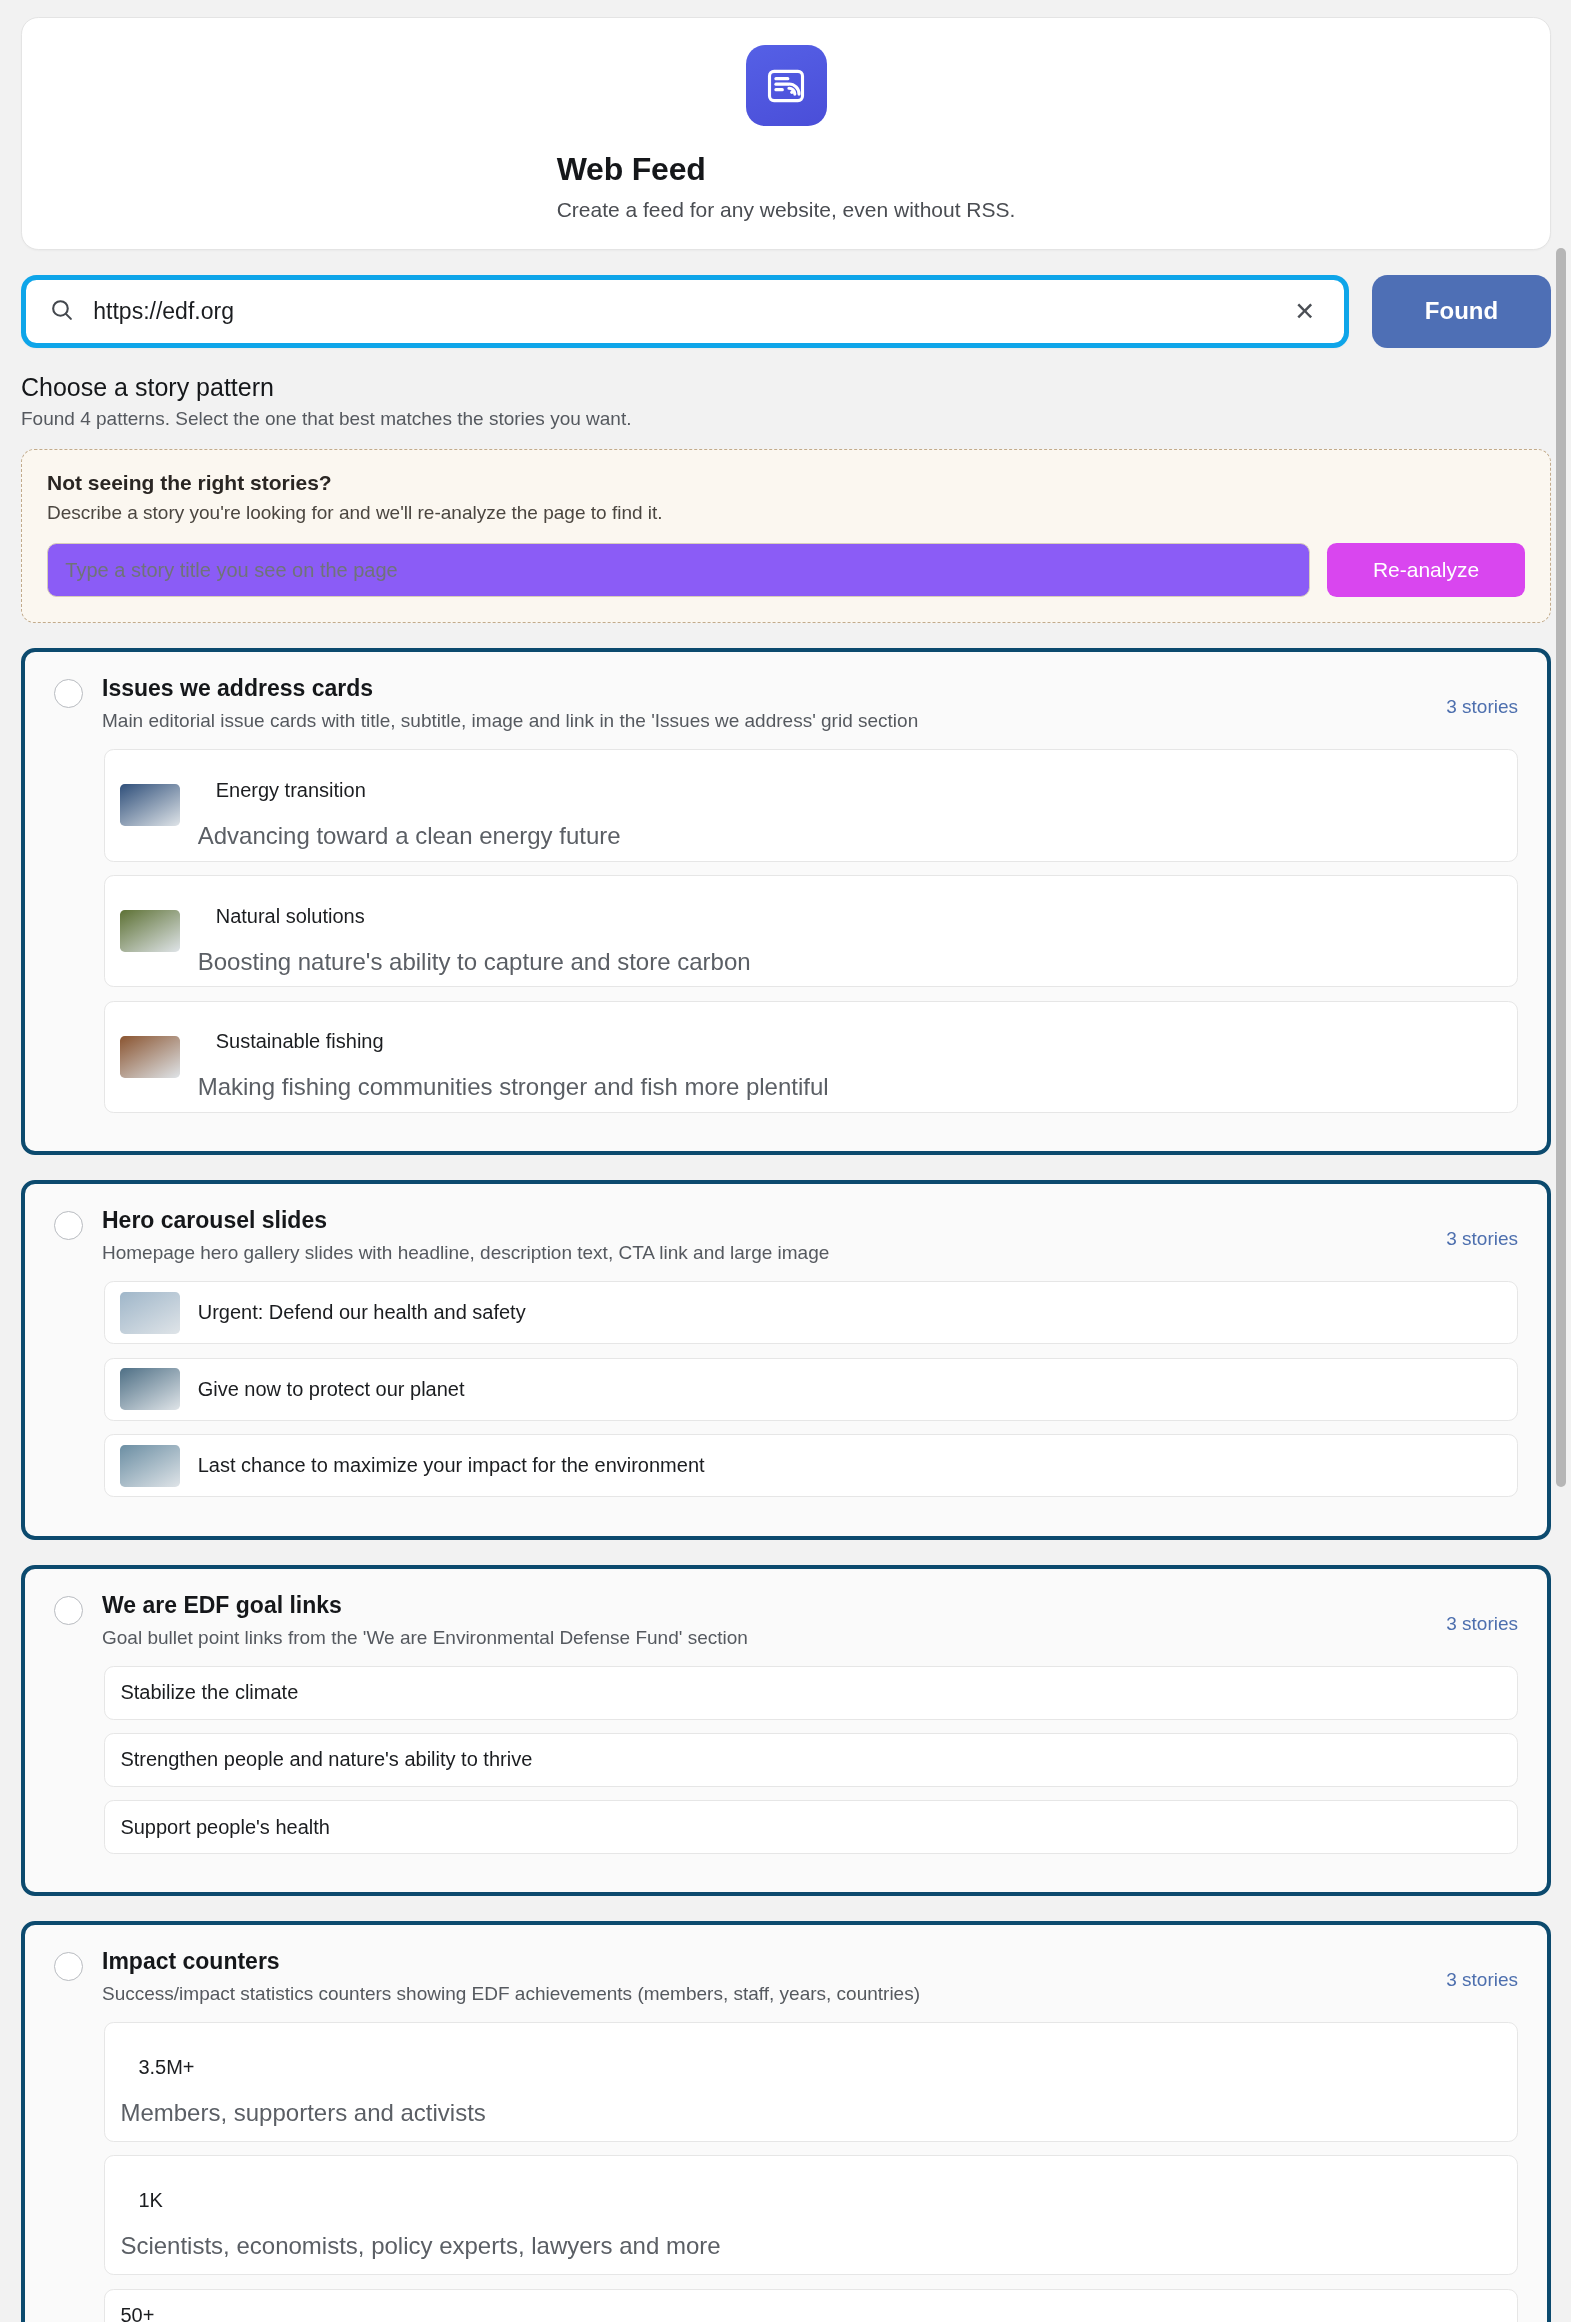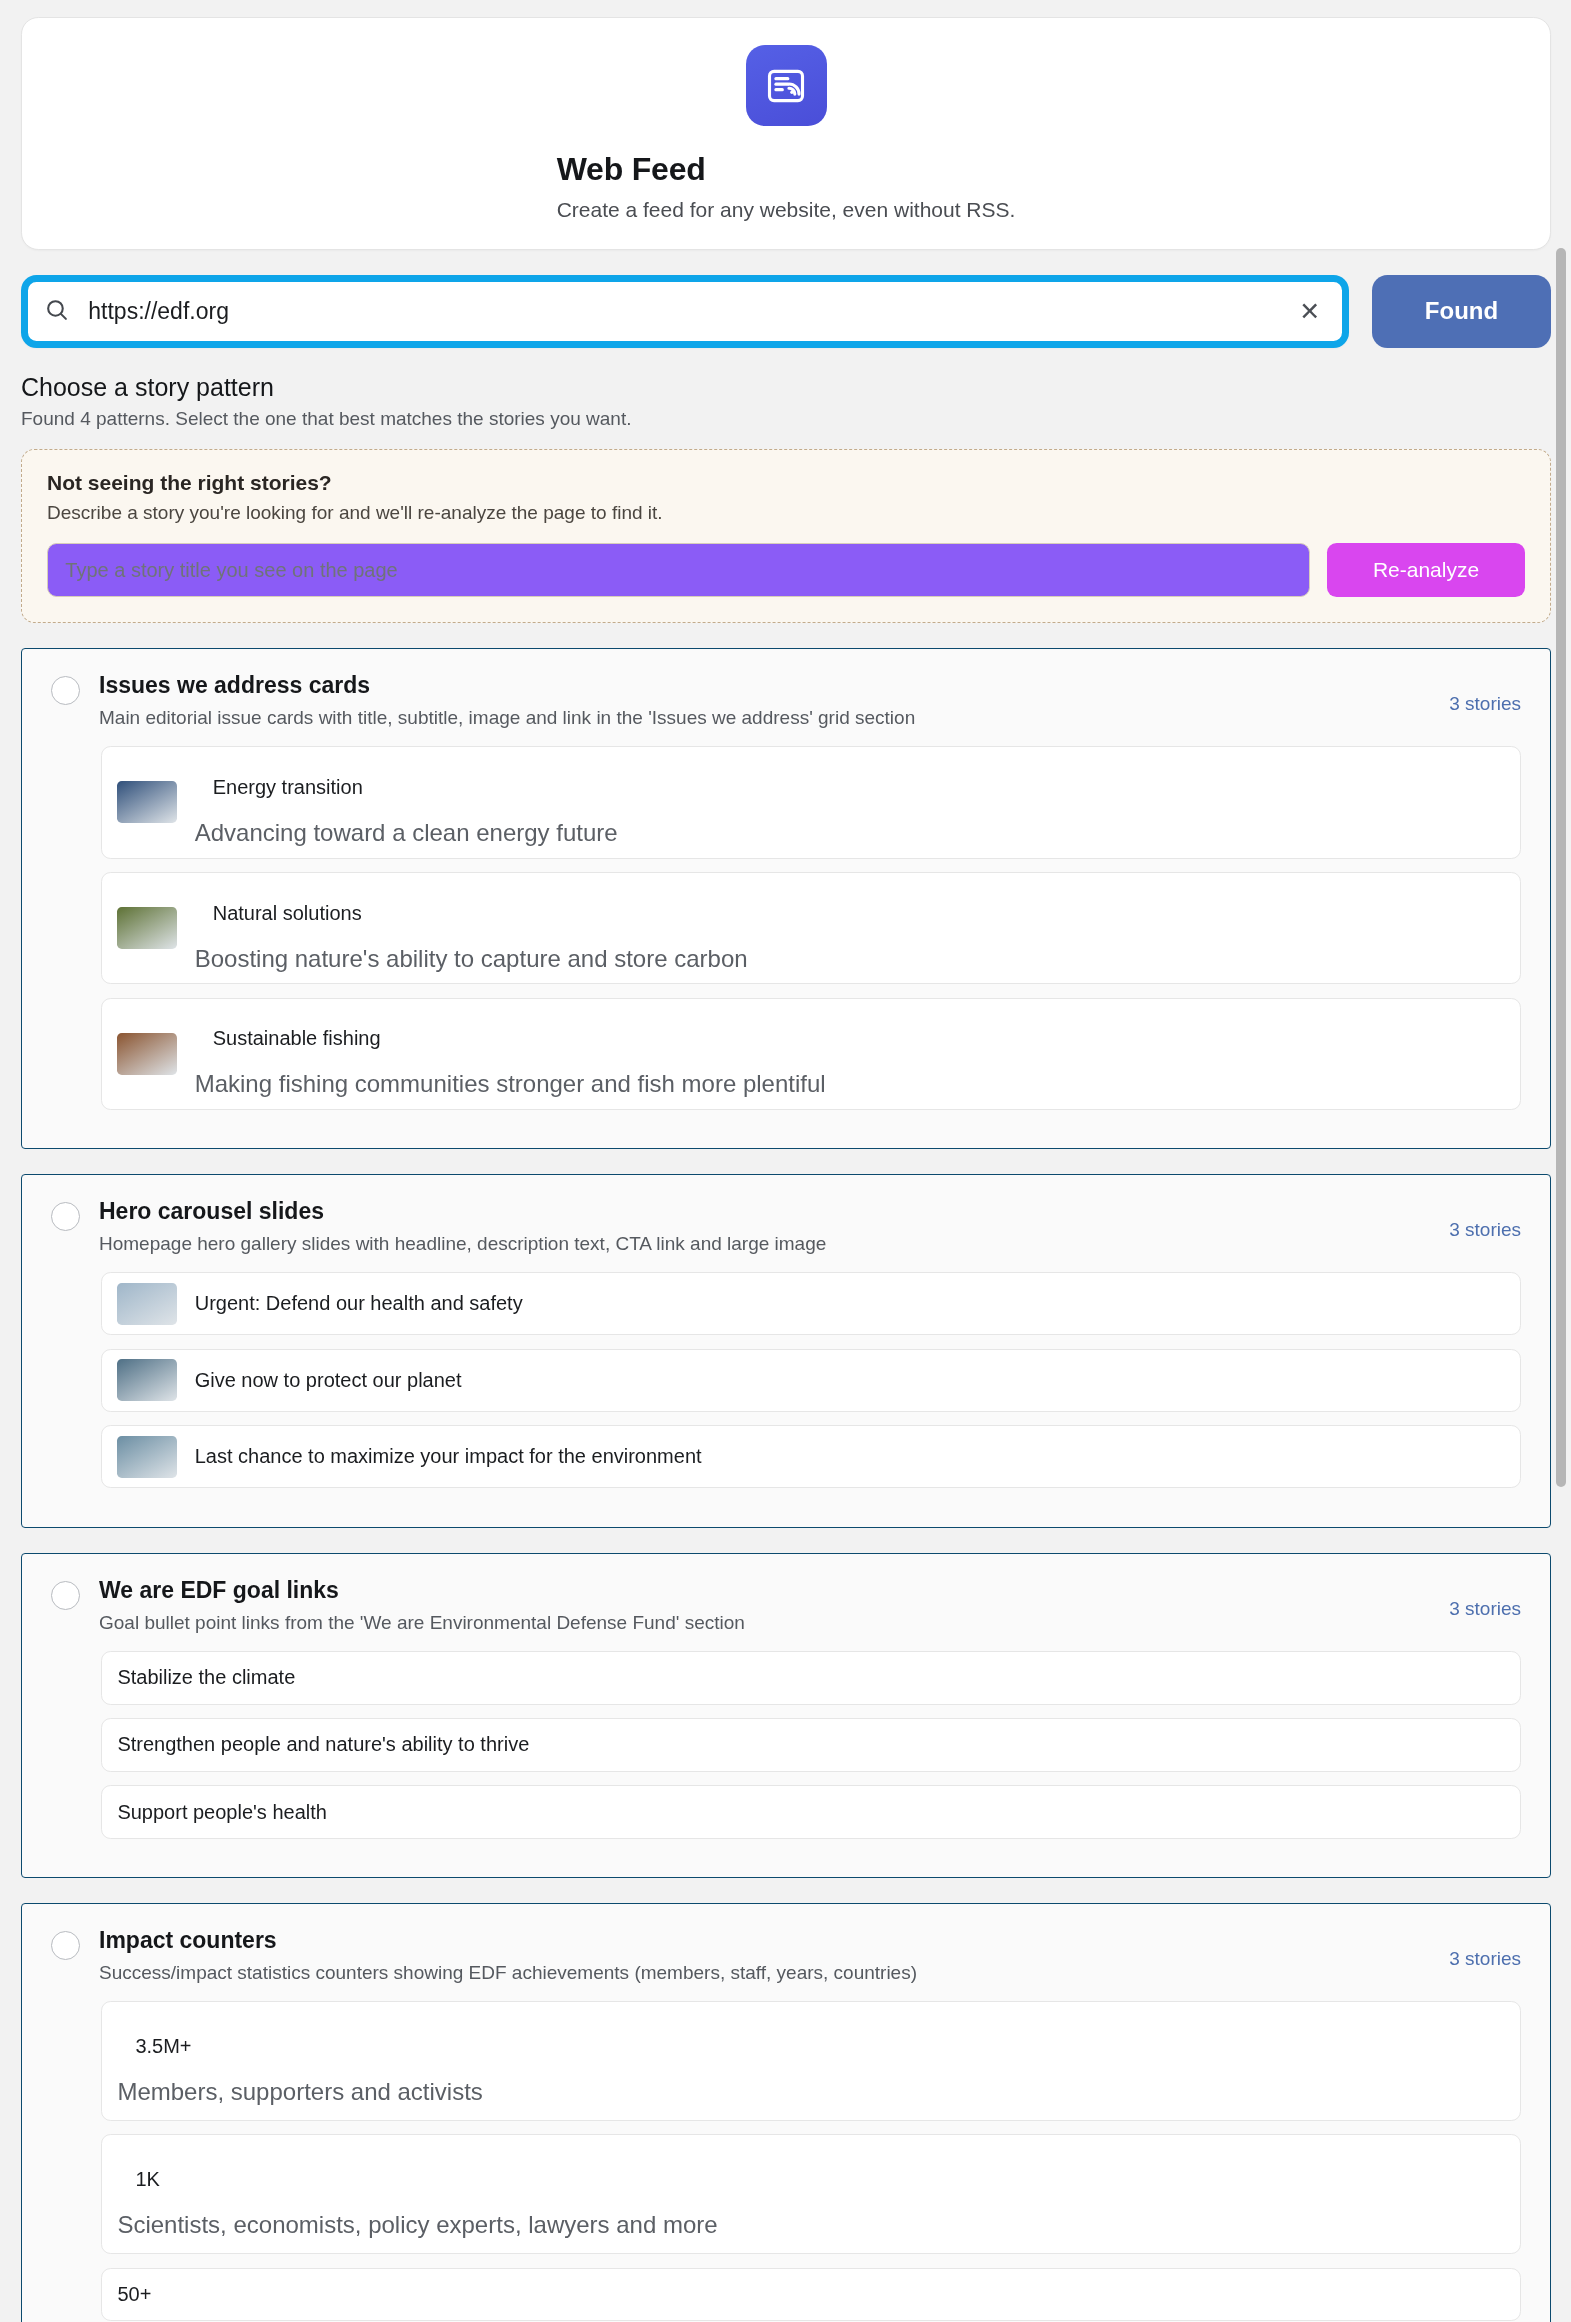--- a/index.html
+++ b/index.html
@@ -55,26 +55,26 @@
   
   .search-row {
     margin-top: 25px;
     display: flex;
     align-items: stretch;
     gap: 23px;
   }
   .search-box {
     flex: 1 1 auto;
     background: #ffffff;
-    border: 7px solid #0ea5e9;
+    border: 5px solid #0ea5e9;
     border-radius: 15.4px;
     height: 73px;
     display: flex;
     align-items: center;
-    padding: 0 16px;
+    padding: 0 23px;
     gap: 17.3px;
     box-shadow: 0 1px 1.9px rgba(0,0,0,0.03);
   }
   .search-input {
     border: 0;
     outline: none;
     flex: 1 1 auto;
     font-size: 23px;
     color: #1b1d20;
     font-family: "Liberation Sans", sans-serif;
@@ -155,22 +155,22 @@
     font-size: 21px;
     font-weight: normal;
     font-family: "Liberation Sans", sans-serif;
     cursor: pointer;
   }
 
   
   .pattern-card {
     margin-top: 25px;
     background: #fafafa;
-    border: 1px solid #0c4a6e;
-    border-radius: 4px;
+    border: 4px solid #0c4a6e;
+    border-radius: 14px;
     padding: 23px 29px 25px 29px;
   }
   .pattern-head {
     display: flex;
     align-items: flex-start;
     gap: 19px;
   }
   .radio {
     flex: 0 0 auto;
     width: 29px; height: 29px;

